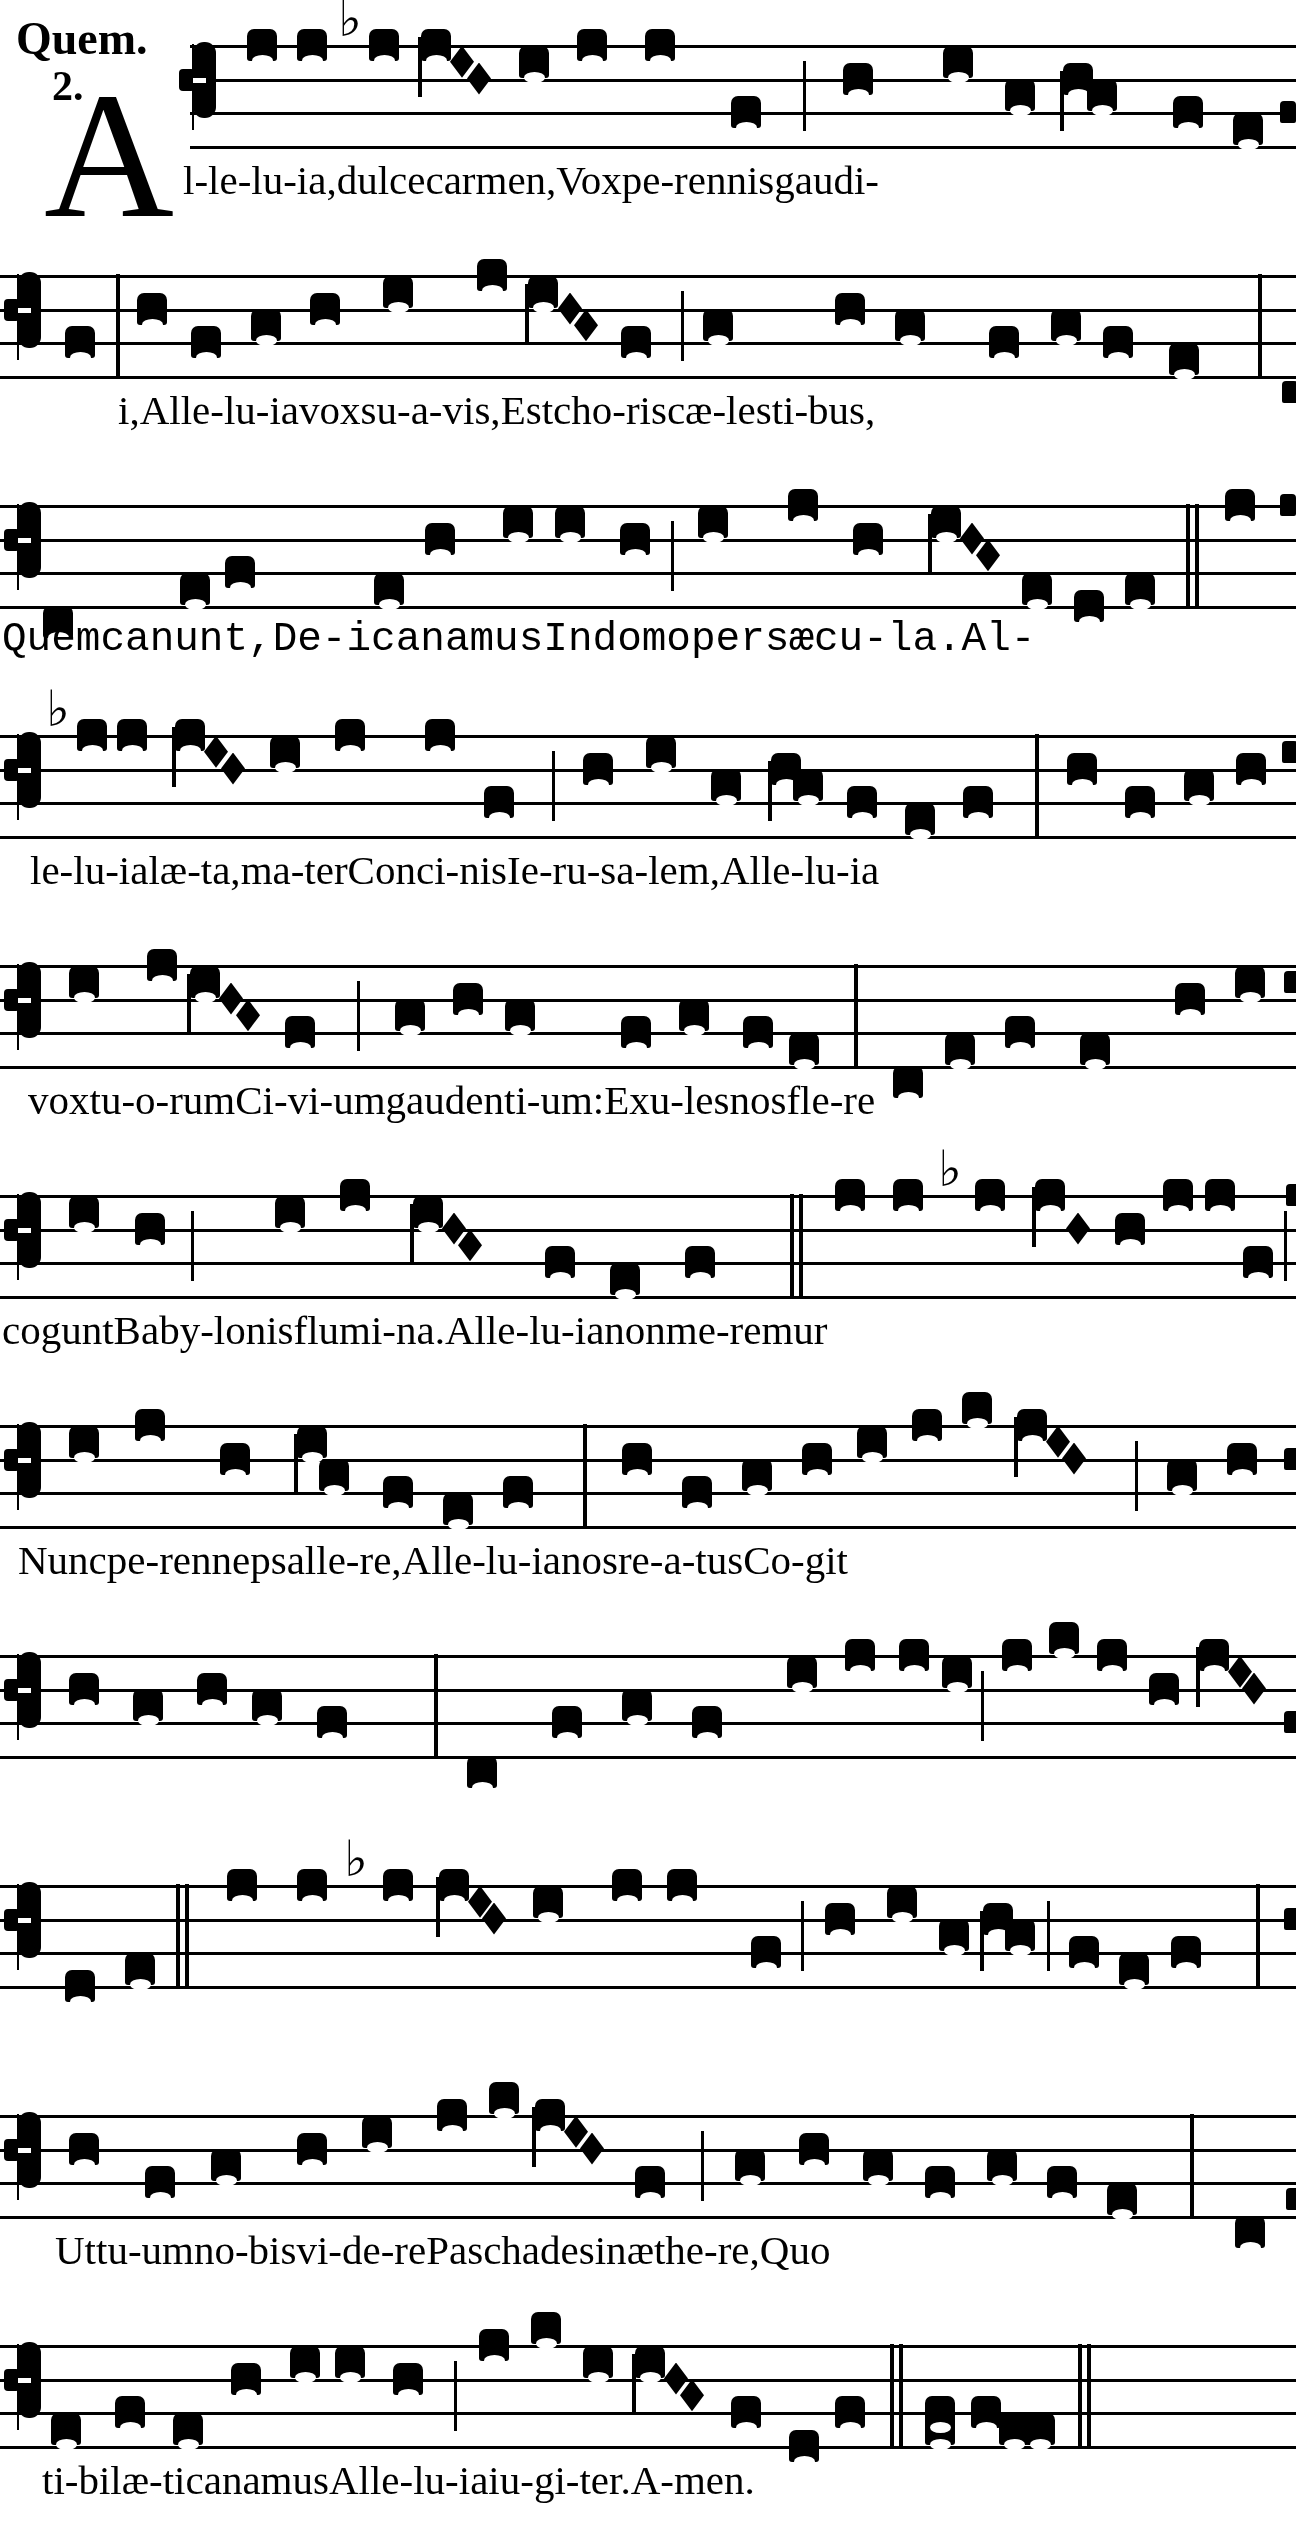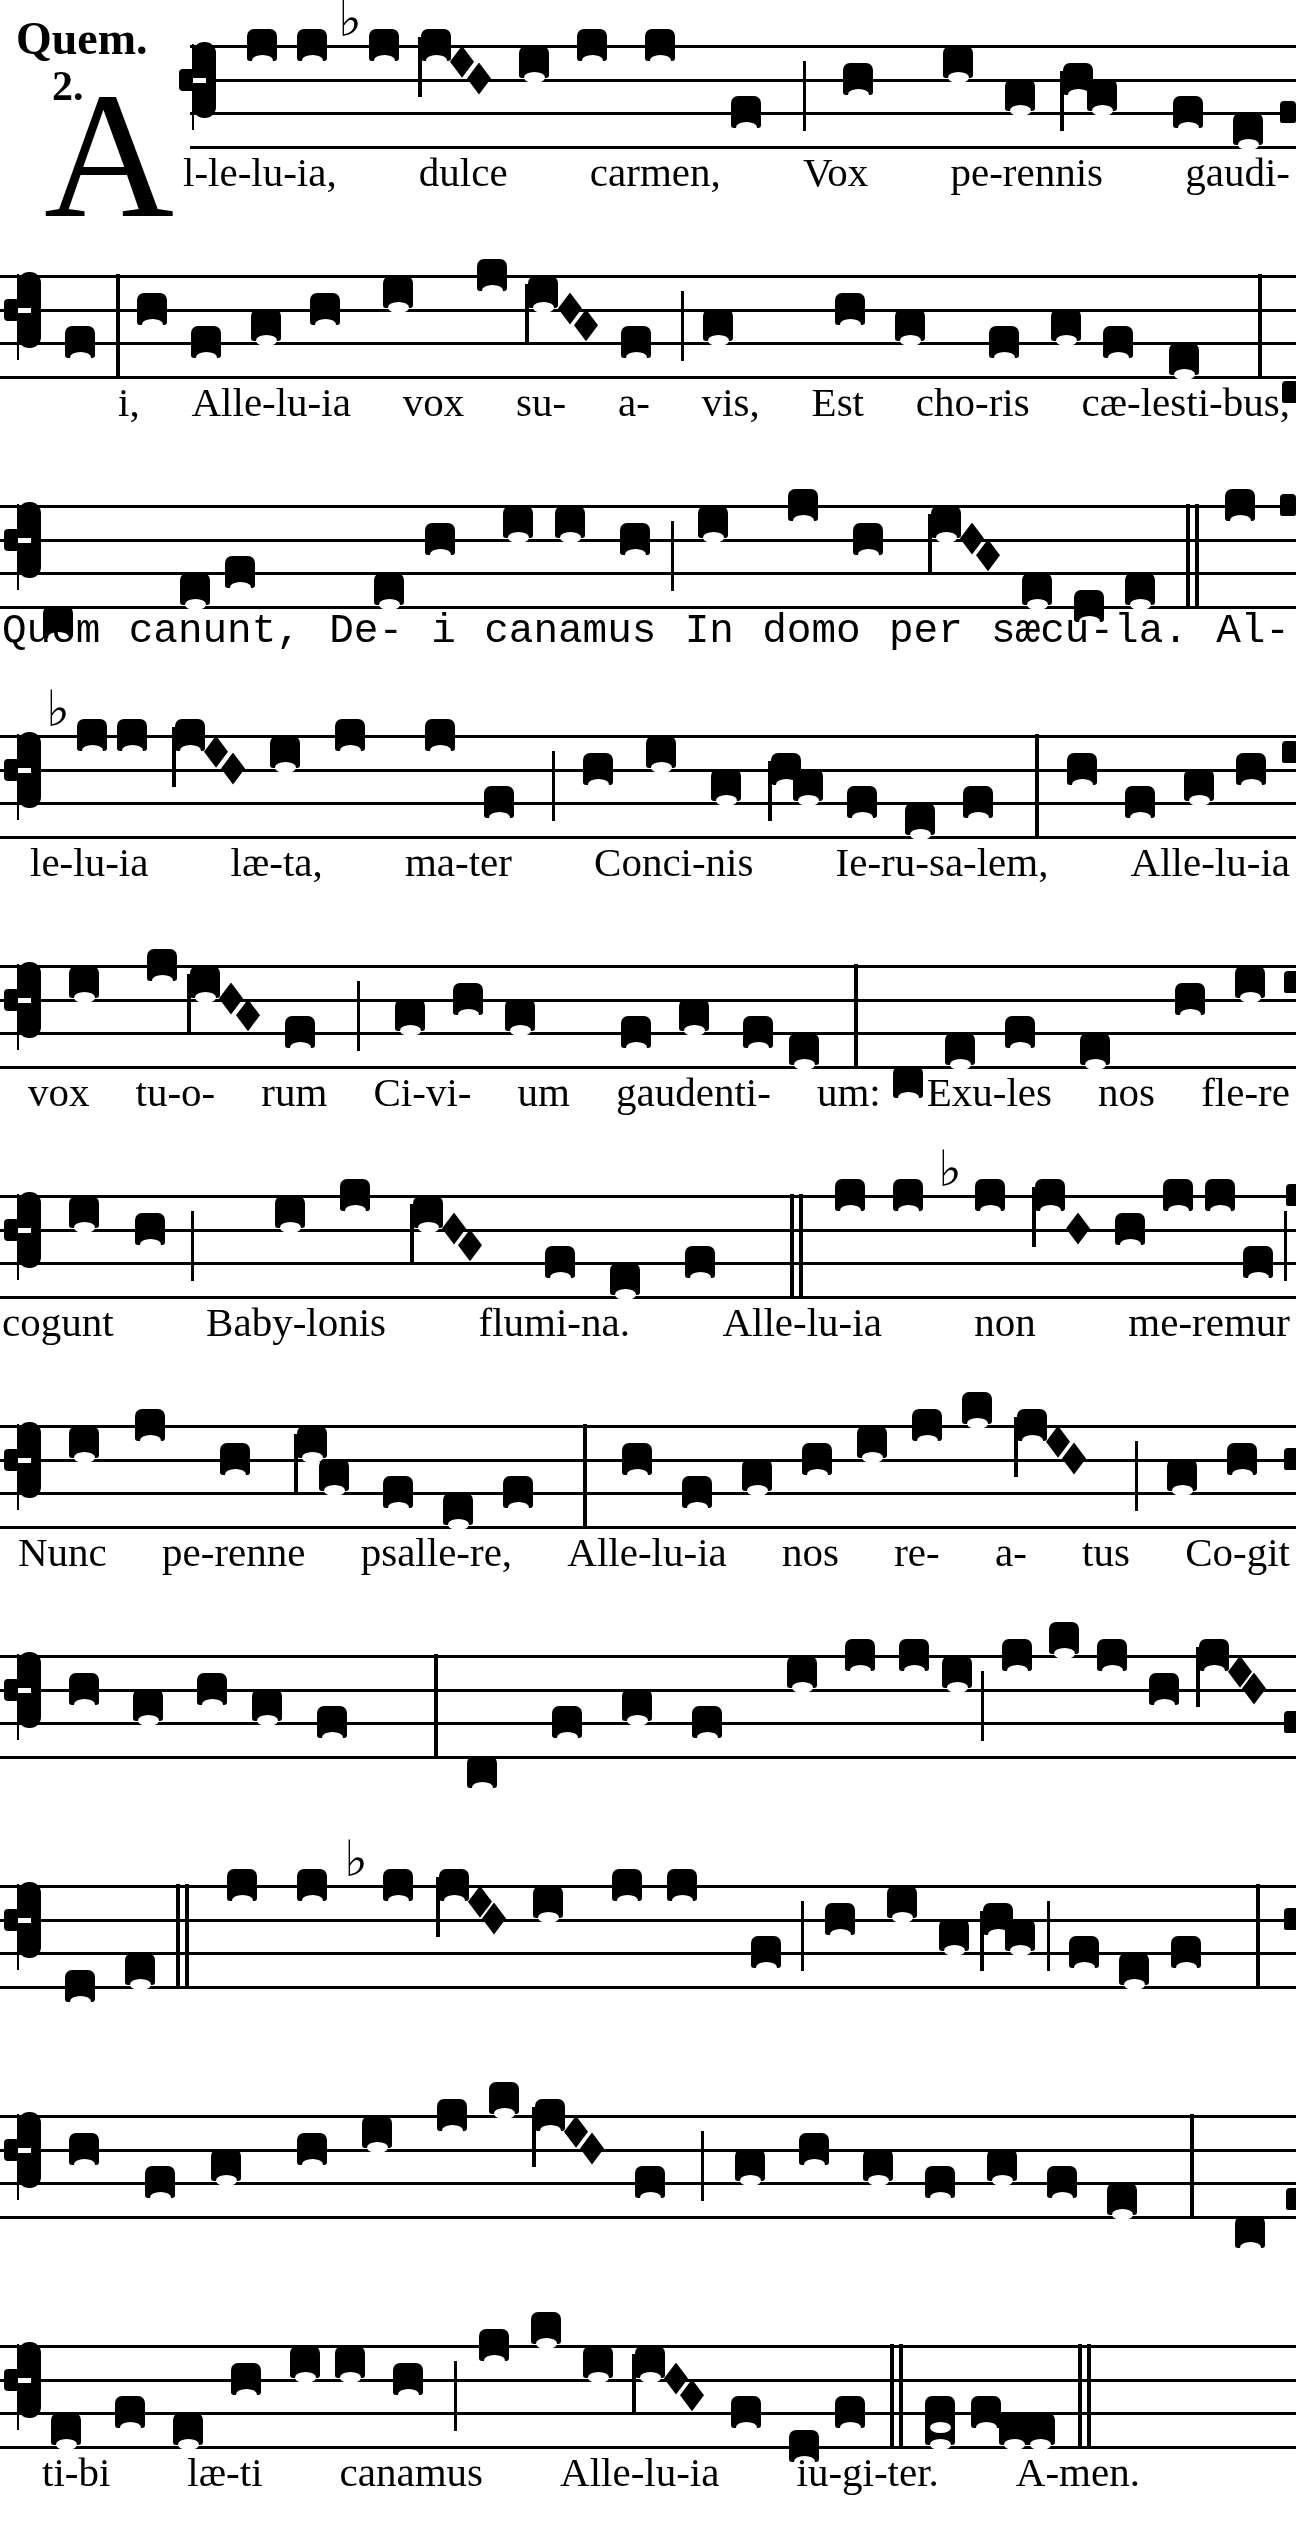--- a/index.html
+++ b/index.html
@@ -21,22 +21,22 @@
   .qbar{width:3px;background:#000;}
   .dbar{width:13px;border-left:4px solid #000;border-right:4px solid #000;box-sizing:border-box;}
   .custos{width:16px;height:22px;background:#000;border-radius:4px 4px 2px 2px;}
   .custos::after{content:'';position:absolute;right:-3px;top:-26px;width:3px;height:32px;background:#000;}
   .clef{width:38px;height:76px;}
   .clef-stub{position:absolute;left:0;top:27px;width:16px;height:22px;background:#000;border-radius:4px;}
   .clef-body{position:absolute;left:14px;top:0;width:23px;height:76px;background:#000;border-radius:11px;}
   .clef-slit{position:absolute;left:14px;top:36px;width:13px;height:5px;background:#fff;}
   .clef-stem{position:absolute;left:13px;top:2px;width:2px;height:86px;background:#000;}
   
-  .lyric{position:absolute;top:148px;font-size:41px;white-space:nowrap;
-         display:flex;justify-content:space-between;}
+  .lyric{position:absolute;top:156px;font-size:41px;white-space:nowrap;
+         display:flex;}
   .lyric span{white-space:pre;}
   
   .hymn-label{position:absolute;left:16px;top:12px;font-size:46px;font-weight:bold;}
   .mode-label{position:absolute;left:52px;top:62px;font-size:42px;font-weight:bold;}
   .dropcap{position:absolute;left:44px;top:66px;font-size:180px;line-height:1;}
 </style>
 </head>
 <body>
 
 <div class="page">
@@ -474,20 +474,32 @@
           <div class="g punctum" style="left: 799px; top: 17.5px;"></div>
           <div class="g punctum" style="left: 863px; top: 34.25px;"></div>
           <div class="g punctum" style="left: 925px; top: 51px;"></div>
           <div class="g punctum" style="left: 987px; top: 34.25px;"></div>
           <div class="g punctum" style="left: 1047px; top: 51px;"></div>
           <div class="g punctum" style="left: 1107px; top: 67.75px;"></div>
           <div class="g bar" style="left: 1190px; top: -1px; height: 105px;"></div>
           <div class="g punctum" style="left: 1235px; top: 101.25px;"></div>
           <div class="g custos" style="left: 1286px; top: 72.75px;"></div>
         </div>
+        <div class="lyric" style="left: 55px; right: 6px;">
+          <span>Ut</span>
+          <span>tu-um</span>
+          <span>no-bis</span>
+          <span>vi-de-</span>
+          <span>re</span>
+          <span>Pascha</span>
+          <span>des</span>
+          <span>in</span>
+          <span>æthe-re,</span>
+          <span>Quo</span>
+        </div>
       </div>
       <div class="system" style="top: 2300px;">
         <div class="staff">
           <div class="staff-line" style="top: 0px; left: 0px;"></div>
           <div class="staff-line" style="top: 33.5px; left: 0px;"></div>
           <div class="staff-line" style="top: 67px; left: 0px;"></div>
           <div class="staff-line" style="top: 100.5px; left: 0px;"></div>
           <div class="g clef" style="left: 4px; top: -3.5px;">
             <div class="clef-stem"></div>
             <div class="clef-stub"></div>

